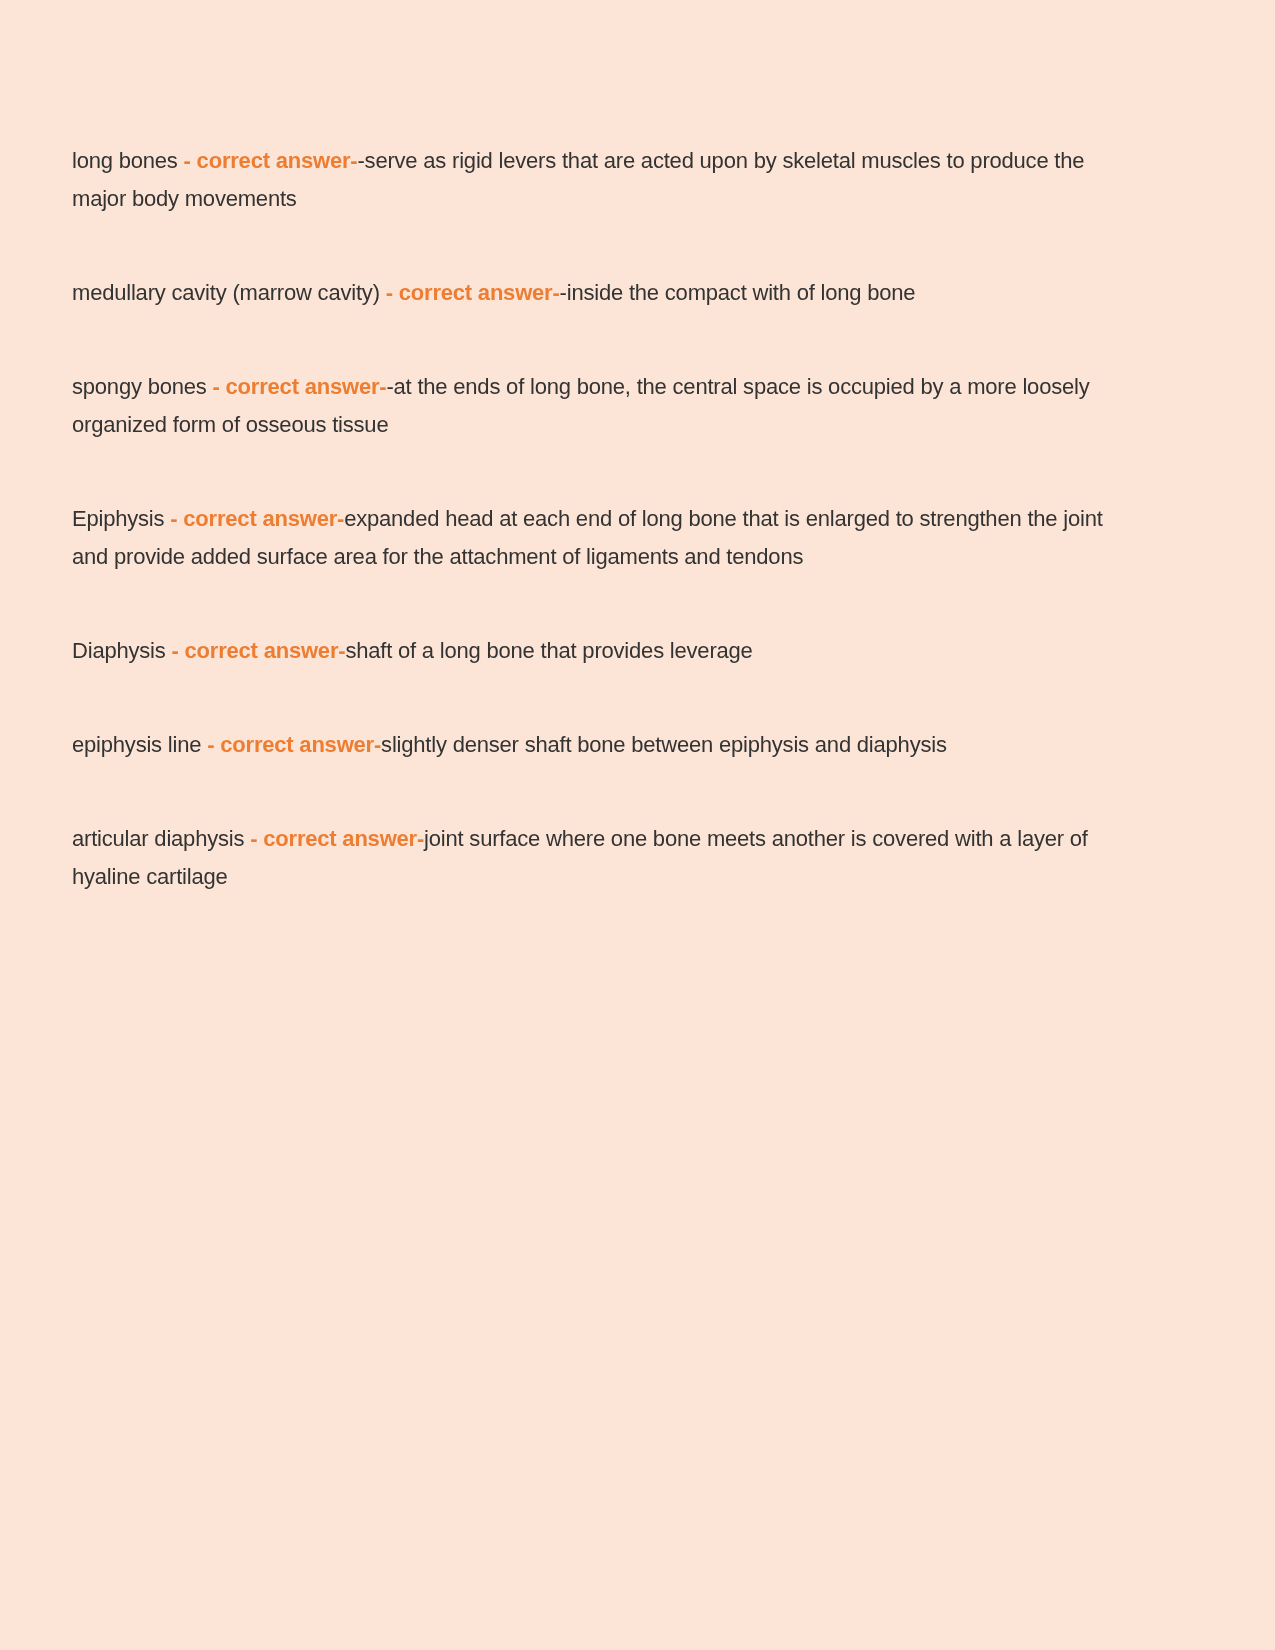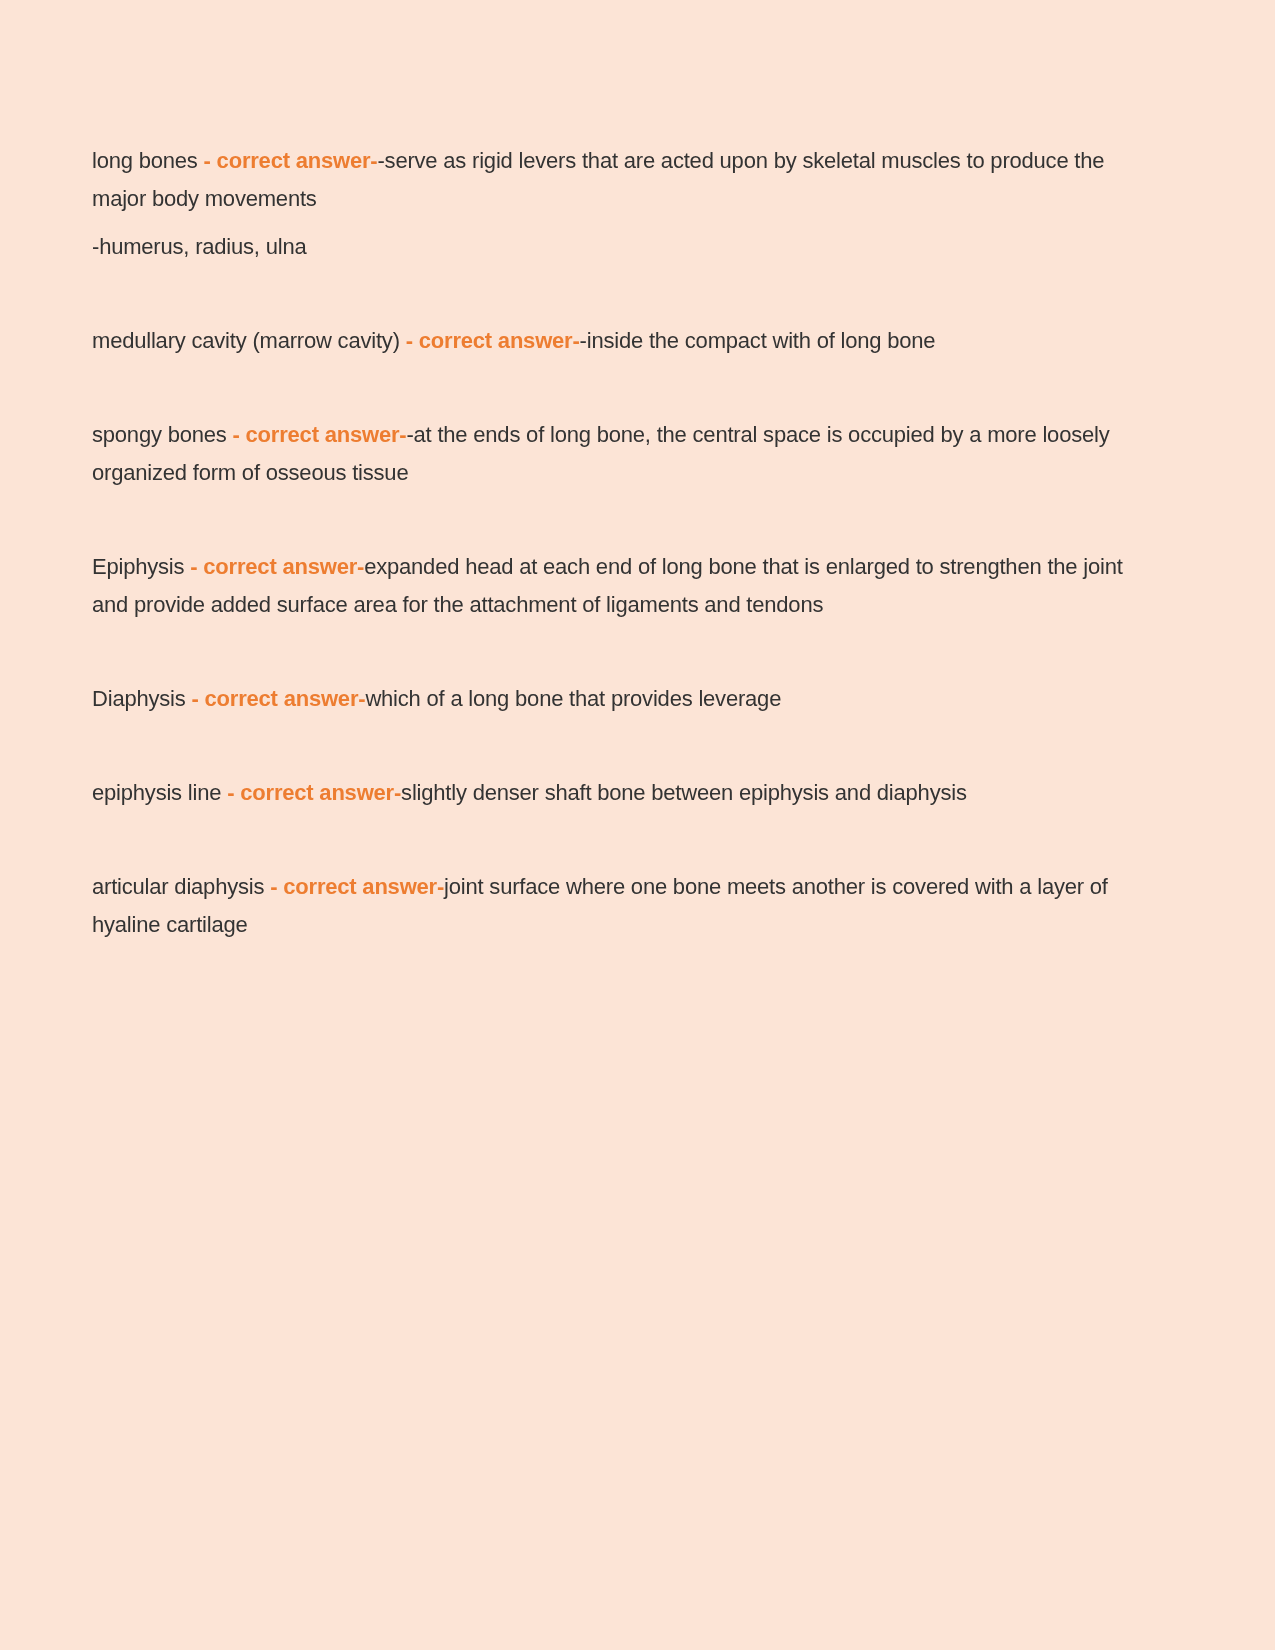--- a/index.html
+++ b/index.html
@@ -11,21 +11,21 @@
     height: 1650px;
     background: #fce4d6;
     font-family: "Liberation Sans", sans-serif;
     color: #333333;
     overflow: hidden;
   }
   main.page {
     box-sizing: border-box;
     width: 1275px;
     height: 1650px;
-    padding: 142px 144px 0 92px;
+    padding: 142px 144px 0 72px;
   }
   .card {
     margin-bottom: 56px;
   }
   .card p {
     margin: 0 0 10px 0;
     font-size: 22px;
     line-height: 38px;
     letter-spacing: -0.2px;
   }
@@ -35,21 +35,20 @@
   }
 </style>
 </head>
 <body style="background: rgb(252, 228, 214); color: rgb(51, 51, 51);">
 
 <main class="page">
 
     <section class="card">
       <p class="entry"><span>long bones</span>
         <span class="marker" style="color: rgb(237, 125, 49);">- correct answer-</span><span>-serve as rigid levers that are acted upon by skeletal muscles to produce the major body movements</span></p>
-      <p class="note">-humerus, radius, ulna</p>
     </section>
 
 
     <section class="card">
       <p class="entry"><span>medullary cavity (marrow cavity)</span>
         <span class="marker" style="color: rgb(237, 125, 49);">- correct answer-</span><span>-inside the compact with of long bone</span></p>
     </section>
 
     <section class="card">
       <p class="entry"><span>spongy bones</span>
@@ -58,21 +57,21 @@
     </section>
 
     <section class="card">
       <p class="entry"><span>Epiphysis</span>
         <span class="marker" style="color: rgb(237, 125, 49);">- correct answer-</span><span>expanded head at each end of long bone that is enlarged to strengthen the joint and provide added surface area for the attachment of ligaments and tendons</span></p>
 
     </section>
 
     <section class="card">
       <p class="entry"><span>Diaphysis</span>
-        <span class="marker" style="color: rgb(237, 125, 49);">- correct answer-</span><span>which of a long bone that provides leverage</span></p>
+        <span class="marker" style="color: rgb(237, 125, 49);">- correct answer-</span><span>shaft of a long bone that provides leverage</span></p>
 
     </section>
 
     <section class="card">
       <p class="entry"><span>epiphysis line</span>
         <span class="marker" style="color: rgb(237, 125, 49);">- correct answer-</span><span>slightly denser shaft bone between epiphysis and diaphysis</span></p>
 
     </section>
 
     <section class="card">

